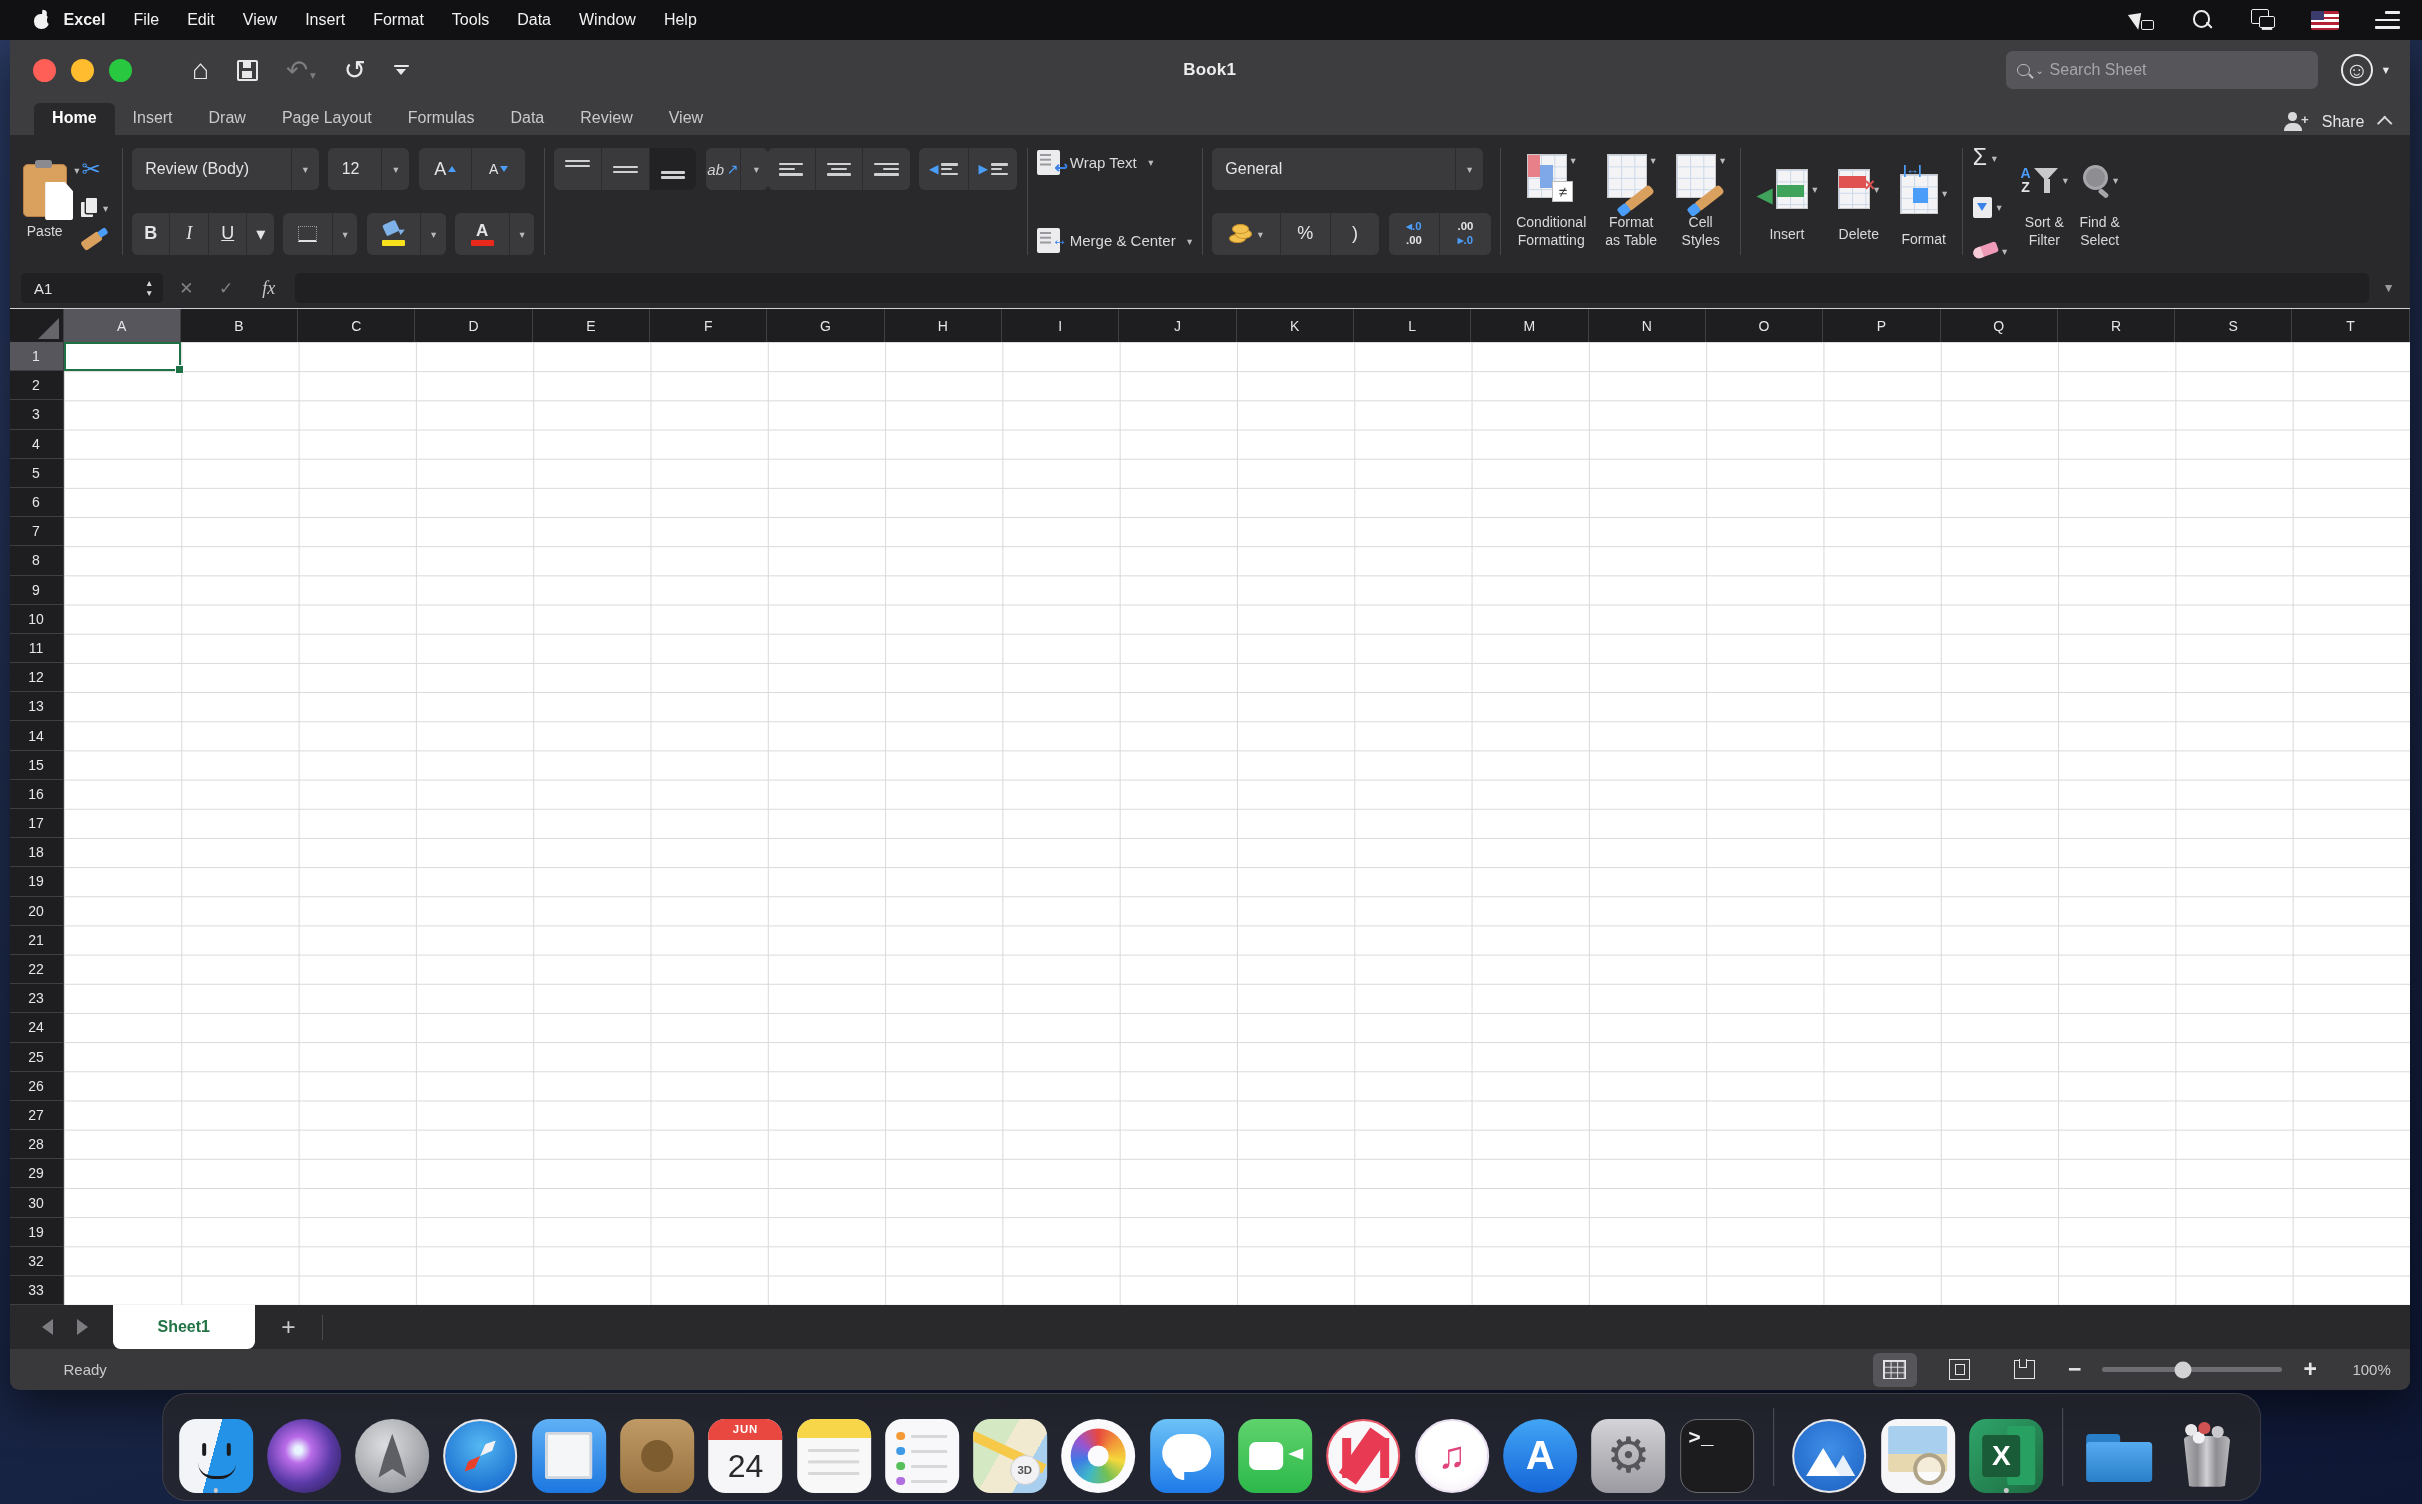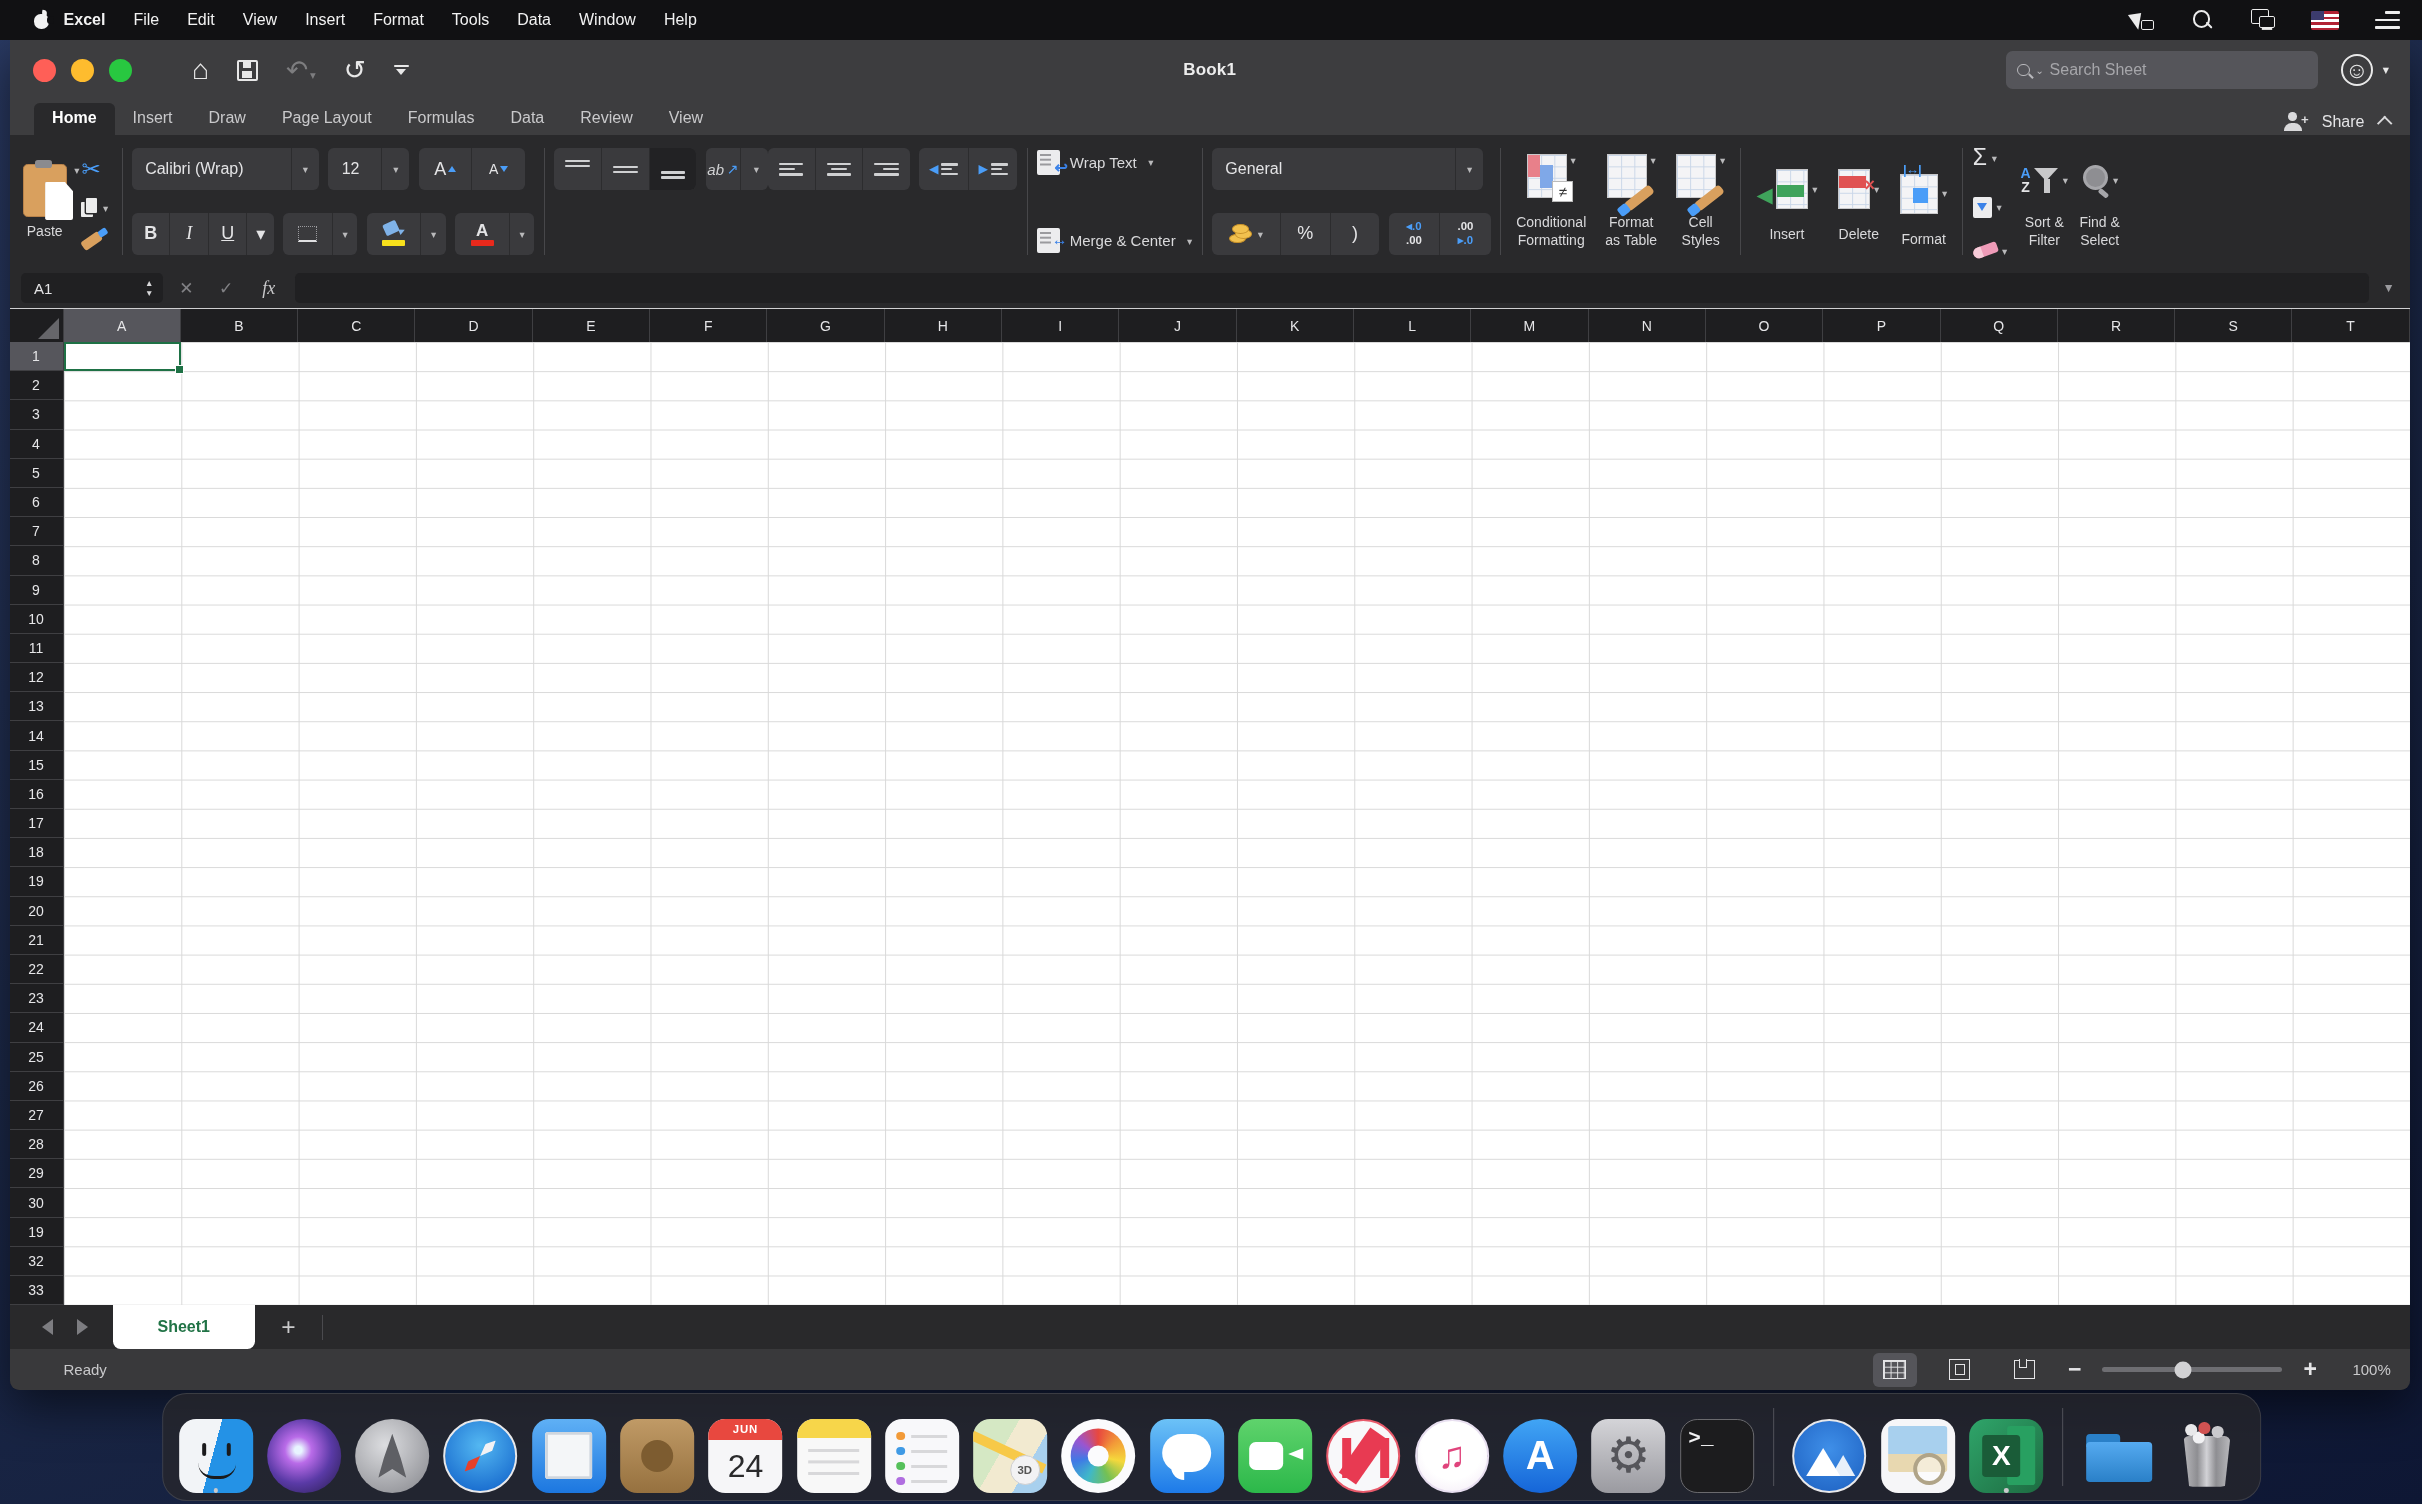--- a/index.html
+++ b/index.html
@@ -452,21 +452,21 @@
           <span class="dd">▾</span>
         </span>
         <span class="ic-brush"></span>
       </div>
     </div>
     <div class="rsep"></div>
 
     <div class="fontgrp">
       <div class="fontrow">
         <div class="sel fontname">
-          <span class="sel-txt">Calibri (Wrap)</span>
+          <span class="sel-txt">Review (Body)</span>
           <span class="sel-dd dd">▾</span>
         </div>
         <div class="sel fontsize">
           <span class="sel-txt">12</span>
           <span class="sel-dd dd">▾</span>
         </div>
         <div class="seg fsz">
           <div>
               <span>A</span>
               <span class="tri-up"></span>

